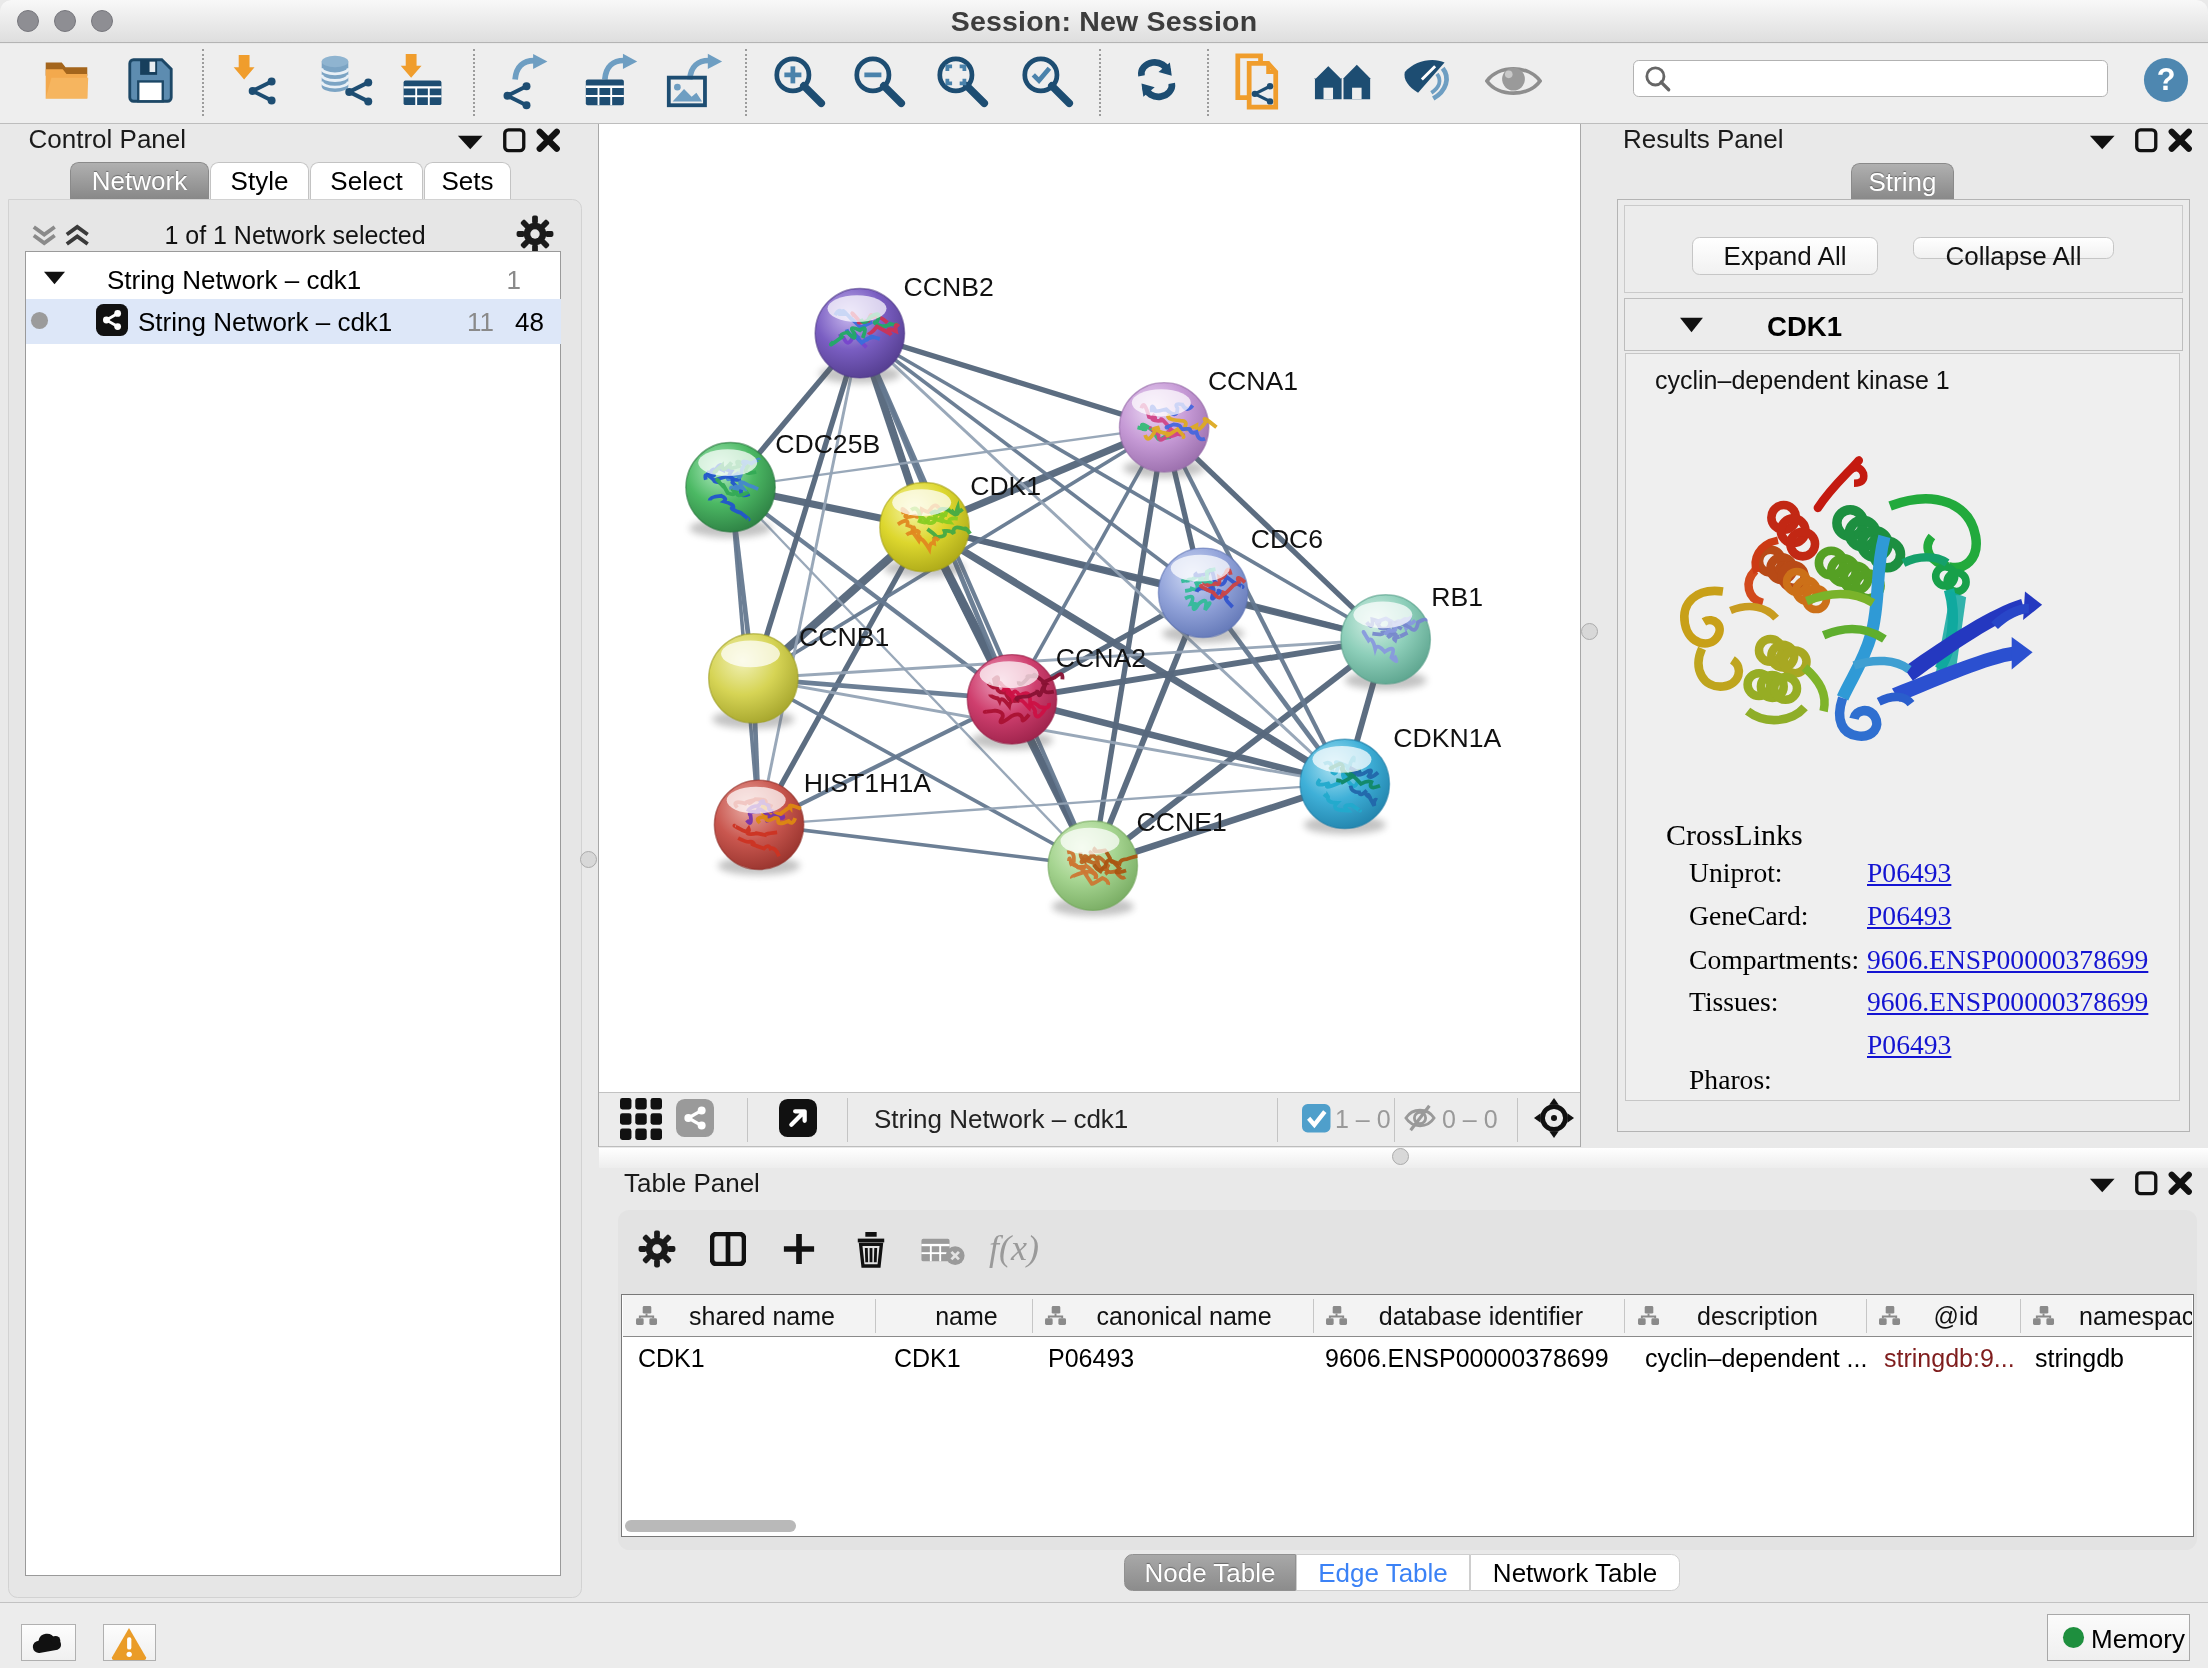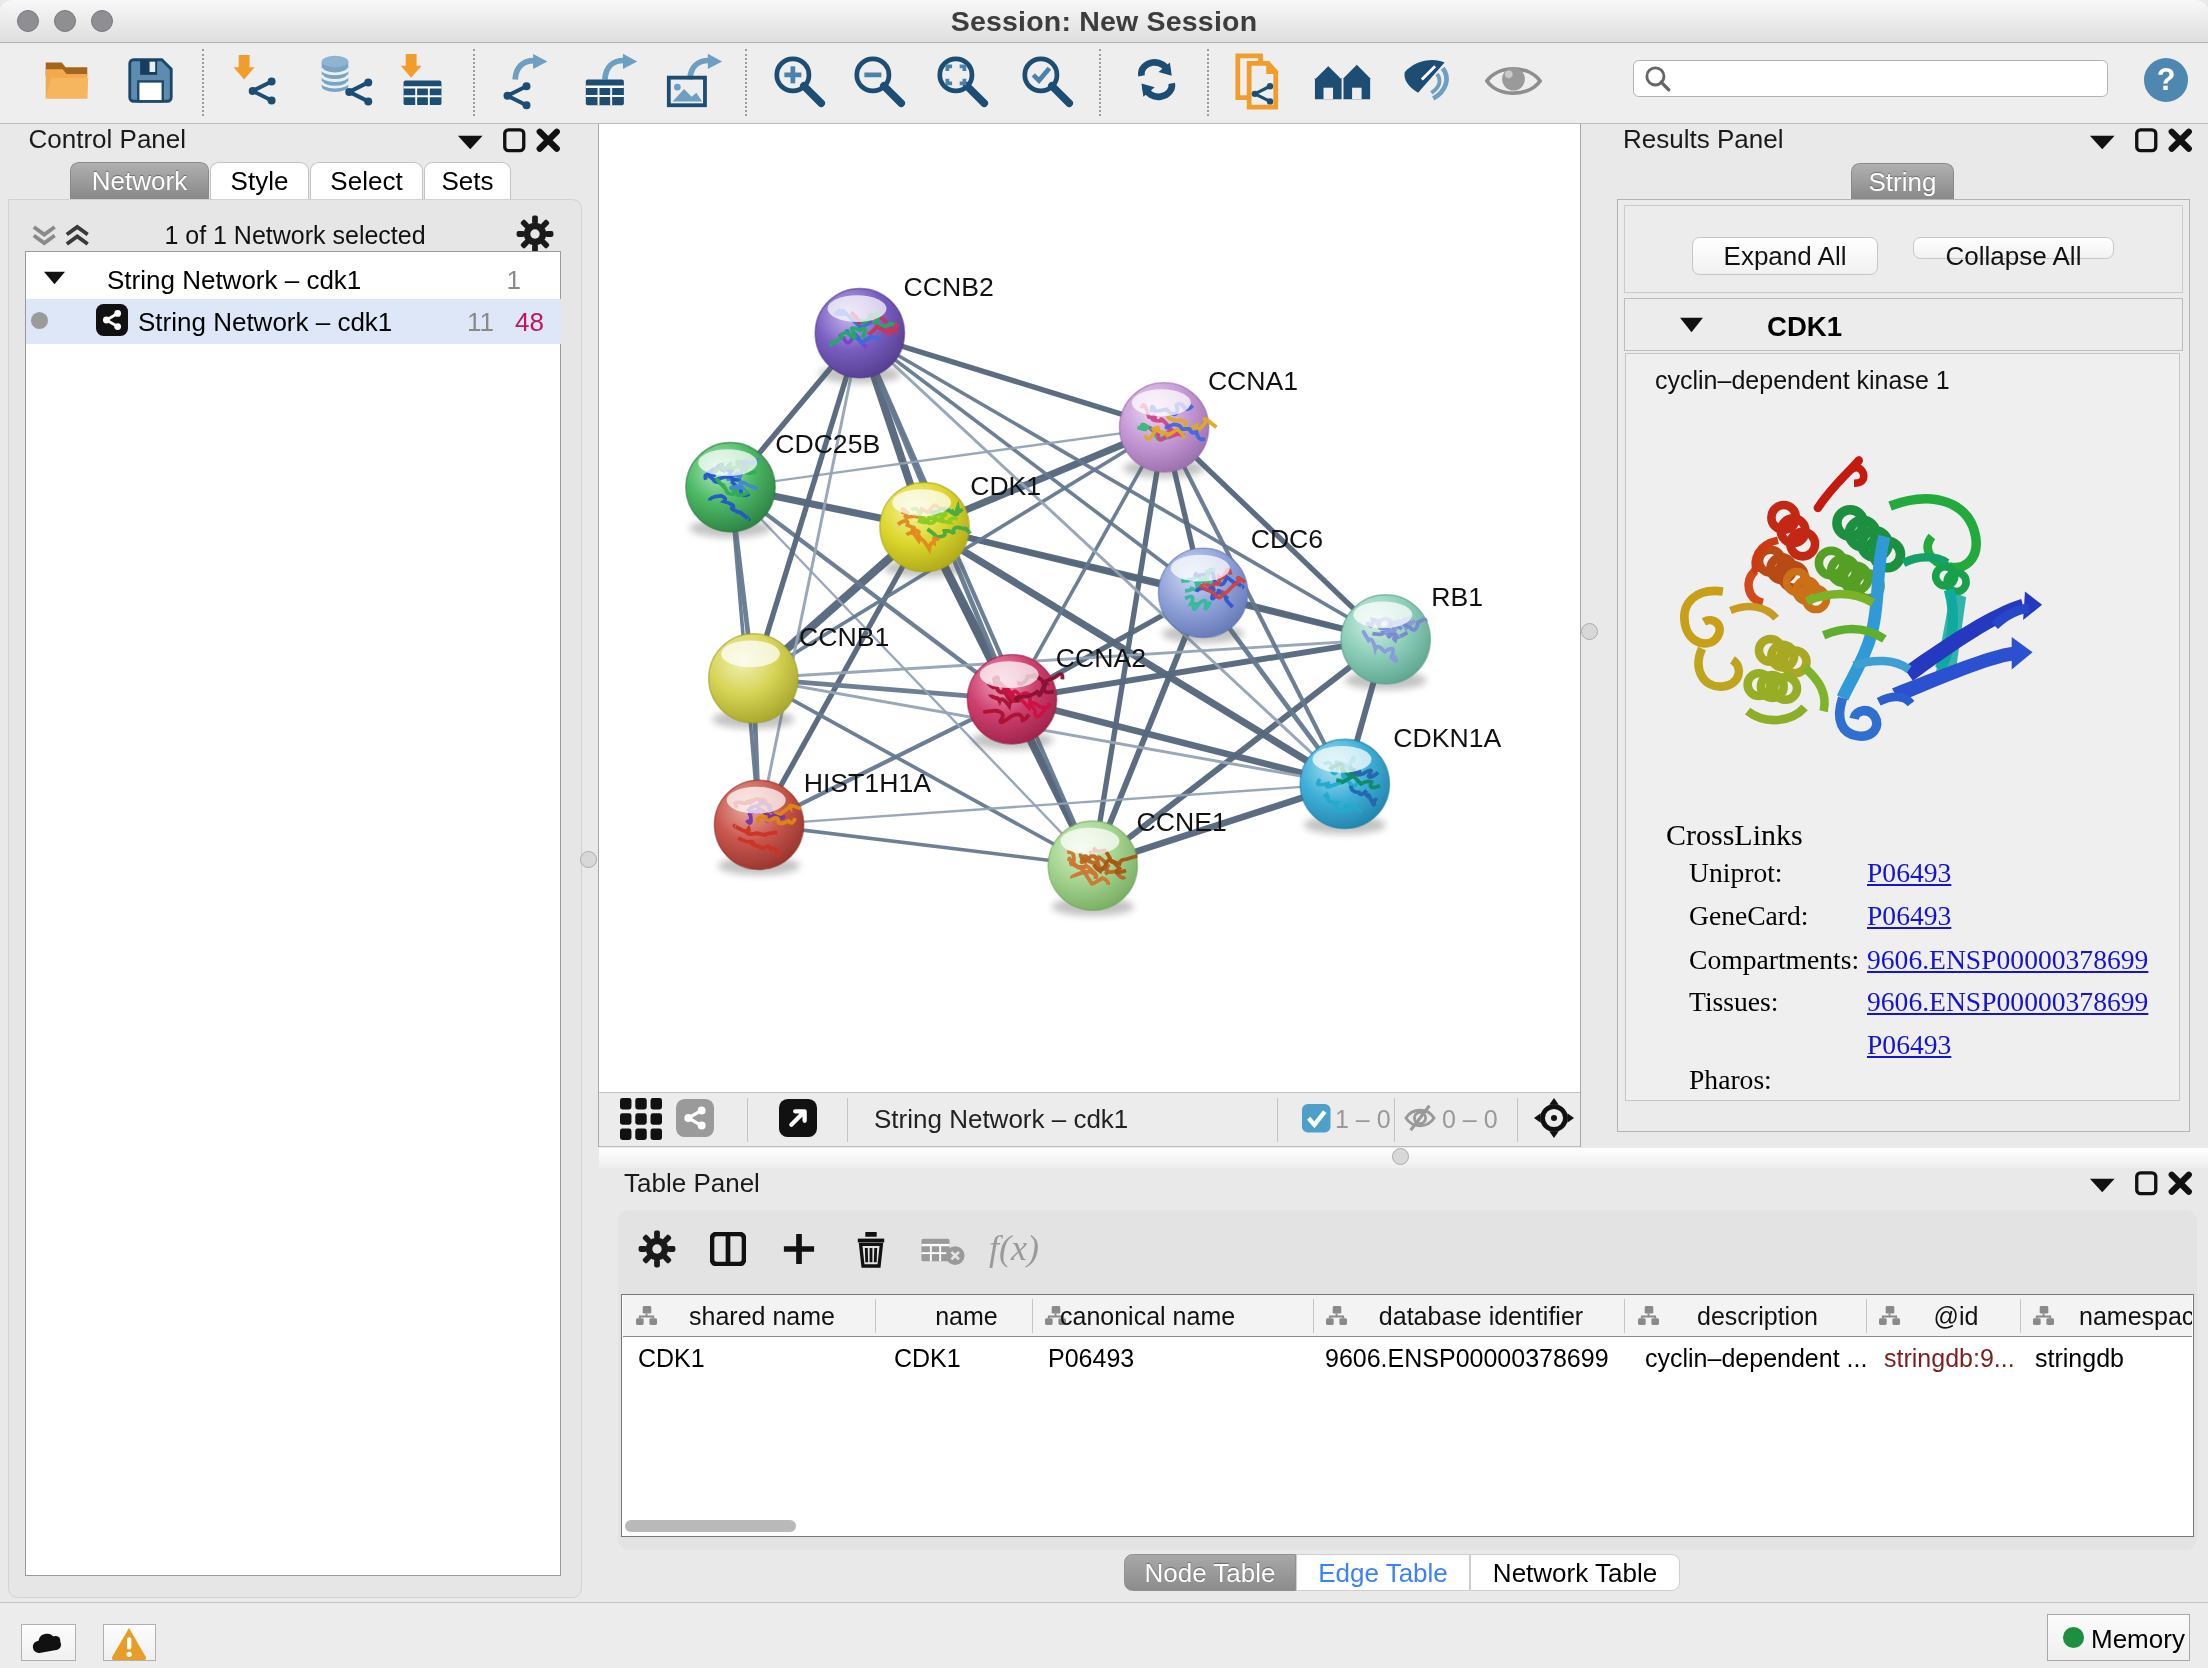--- a/index.html
+++ b/index.html
@@ -216,21 +216,21 @@
       <g>
         <line x1="11" y1="17" x2="23" y2="10" stroke="#fff" stroke-width="3"></line>
         <line x1="11" y1="17" x2="23" y2="24" stroke="#fff" stroke-width="3"></line>
         <circle cx="23" cy="10" r="3.6" fill="#fff"></circle>
         <circle cx="11" cy="17" r="3.6" fill="#fff"></circle>
         <circle cx="23" cy="24" r="3.6" fill="#fff"></circle>
       </g>
     </svg>
 <div class="abs" style="left:138px;top:307px;font-size:26px;color:#000">String Network – cdk1</div>
 <div class="abs" style="left:445px;top:307px;width:49px;text-align:right;font-size:26px;color:#8a8a8a">11</div>
-<div class="abs" style="left:495px;top:307px;width:49px;text-align:right;font-size:26px;color:#be185d">48</div>
+<div class="abs" style="left:495px;top:307px;width:49px;text-align:right;font-size:26px;color:#000000">48</div>
   <div class="abs" style="left:599px;top:124px;width:981px;height:968px;background:#fff"></div>
   <svg class="abs" style="left:599px;top:124px" width="981" height="968" viewBox="0 0 1031 1018">
 <defs>
 <radialGradient id="gCCNB2" cx="0.38" cy="0.3" r="0.85">
           <stop offset="0" stop-color="#c8b8ee"></stop>
           <stop offset="0.45" stop-color="#7a5ec2"></stop>
           <stop offset="0.92" stop-color="#503a8a"></stop>
         </radialGradient>
 <radialGradient id="gCCNA1" cx="0.38" cy="0.3" r="0.85">
           <stop offset="0" stop-color="#ecdaf4"></stop>
@@ -656,21 +656,21 @@
     <div class="abs" style="left:652px;top:1302px;width:220px;text-align:center;font-size:25px;color:#111;overflow:hidden;white-space:nowrap">shared name</div>
     <div class="abs" style="left:875px;top:1299px;width:1px;height:34px;background:#c6c6c6"></div>
     <div class="abs" style="left:904px;top:1302px;width:125px;text-align:center;font-size:25px;color:#111;overflow:hidden;white-space:nowrap">name</div>
     <div class="abs" style="left:1032px;top:1299px;width:1px;height:34px;background:#c6c6c6"></div>
     <svg class="abs" style="left:1045px;top:1305px" width="22" height="21" viewBox="0 0 23 22">
       <rect x="7" y="1" width="9" height="8" rx="1.5" fill="#8a8a8a"></rect>
       <rect x="0" y="14" width="8" height="7" rx="1.5" fill="#8a8a8a"></rect>
       <rect x="14" y="14" width="8" height="7" rx="1.5" fill="#8a8a8a"></rect>
       <path d="M11 9 v3 M4 14 v-2 h14 v2" fill="none" stroke="#8a8a8a" stroke-width="2"></path>
     </svg>
-    <div class="abs" style="left:1060px;top:1302px;width:248px;font-size:25px;color:#111;overflow:hidden;white-space:nowrap">canonical name</div>
+    <div class="abs" style="left:1060px;top:1302px;width:248px;text-align:center;font-size:25px;color:#111;overflow:hidden;white-space:nowrap">canonical name</div>
     <div class="abs" style="left:1313px;top:1299px;width:1px;height:34px;background:#c6c6c6"></div>
     <svg class="abs" style="left:1326px;top:1305px" width="22" height="21" viewBox="0 0 23 22">
       <rect x="7" y="1" width="9" height="8" rx="1.5" fill="#8a8a8a"></rect>
       <rect x="0" y="14" width="8" height="7" rx="1.5" fill="#8a8a8a"></rect>
       <rect x="14" y="14" width="8" height="7" rx="1.5" fill="#8a8a8a"></rect>
       <path d="M11 9 v3 M4 14 v-2 h14 v2" fill="none" stroke="#8a8a8a" stroke-width="2"></path>
     </svg>
     <div class="abs" style="left:1341px;top:1302px;width:280px;text-align:center;font-size:25px;color:#111;overflow:hidden;white-space:nowrap">database identifier</div>
     <div class="abs" style="left:1624px;top:1299px;width:1px;height:34px;background:#c6c6c6"></div>
     <svg class="abs" style="left:1638px;top:1305px" width="22" height="21" viewBox="0 0 23 22">

